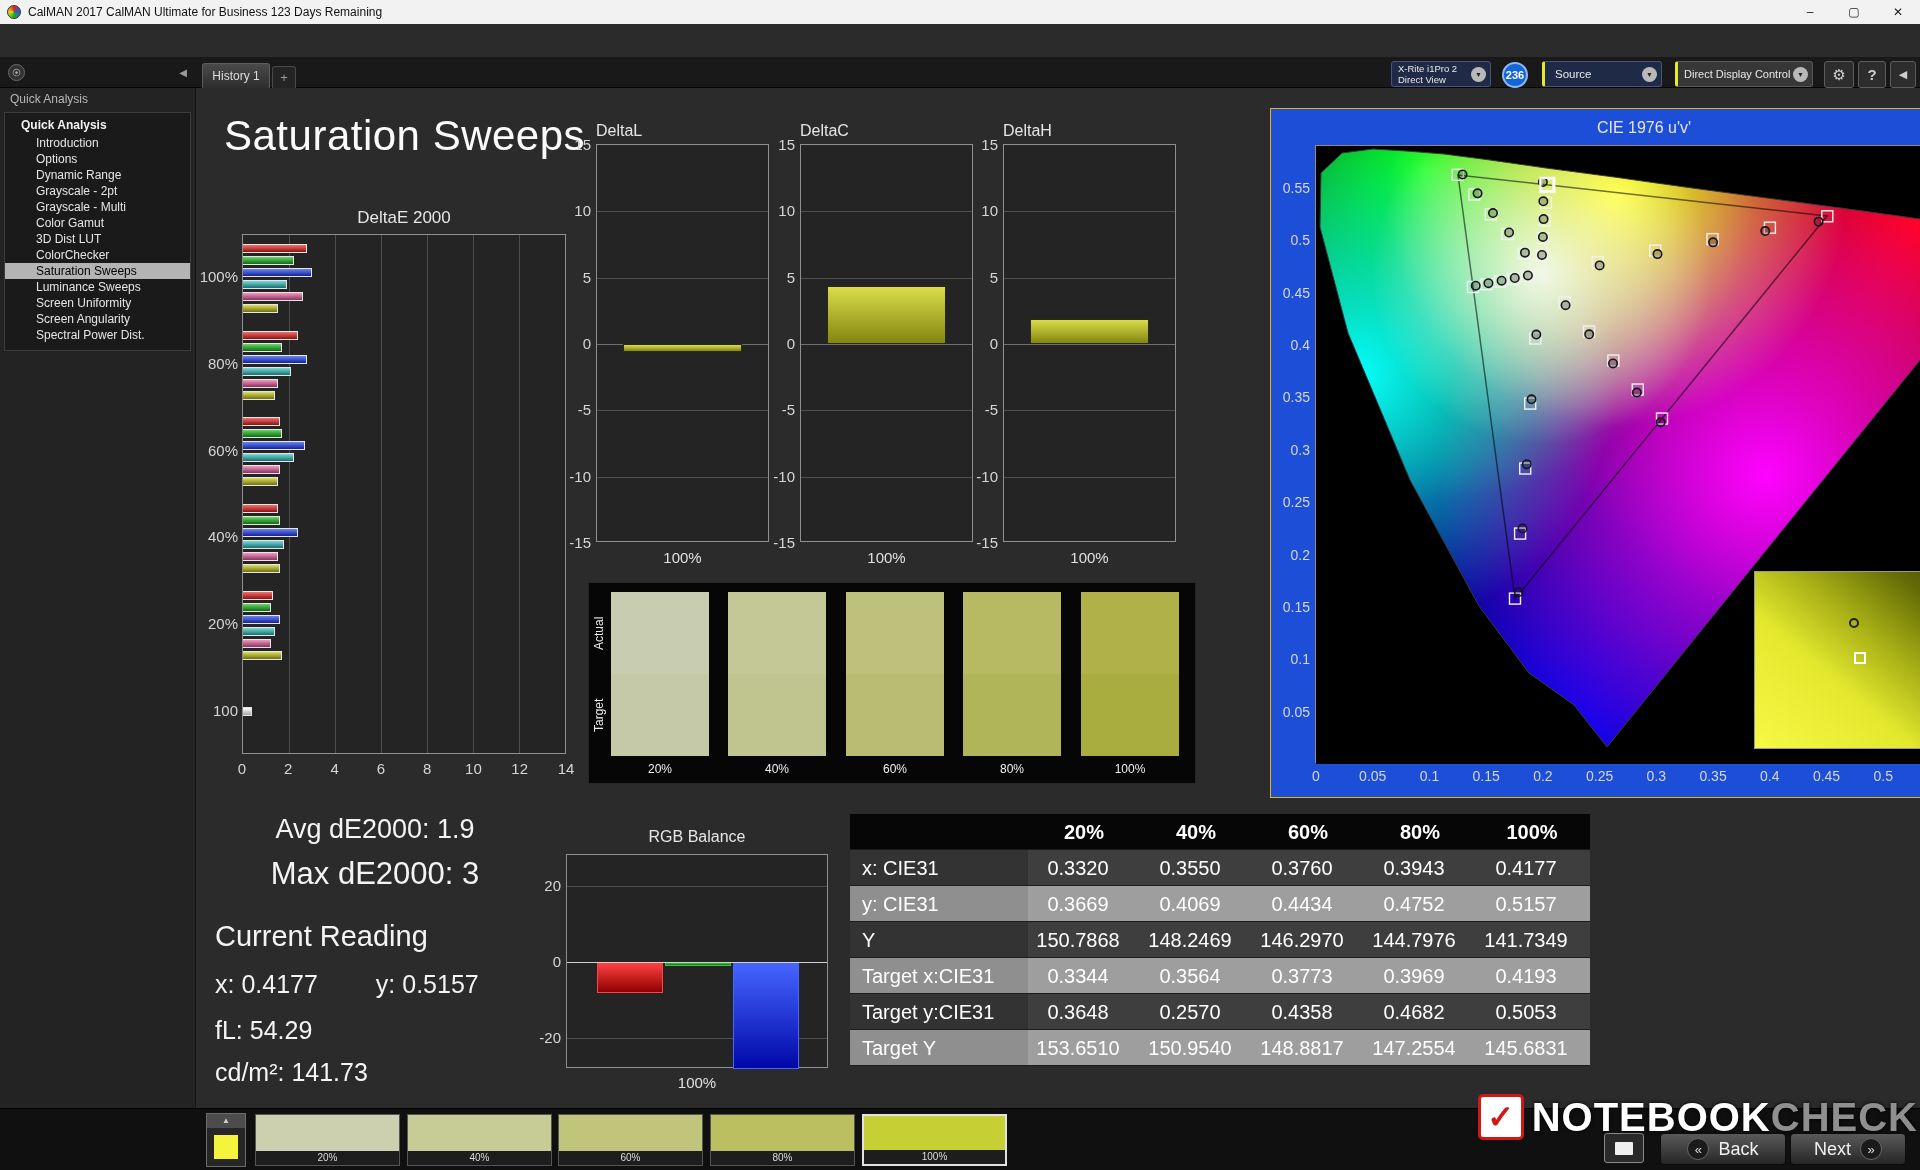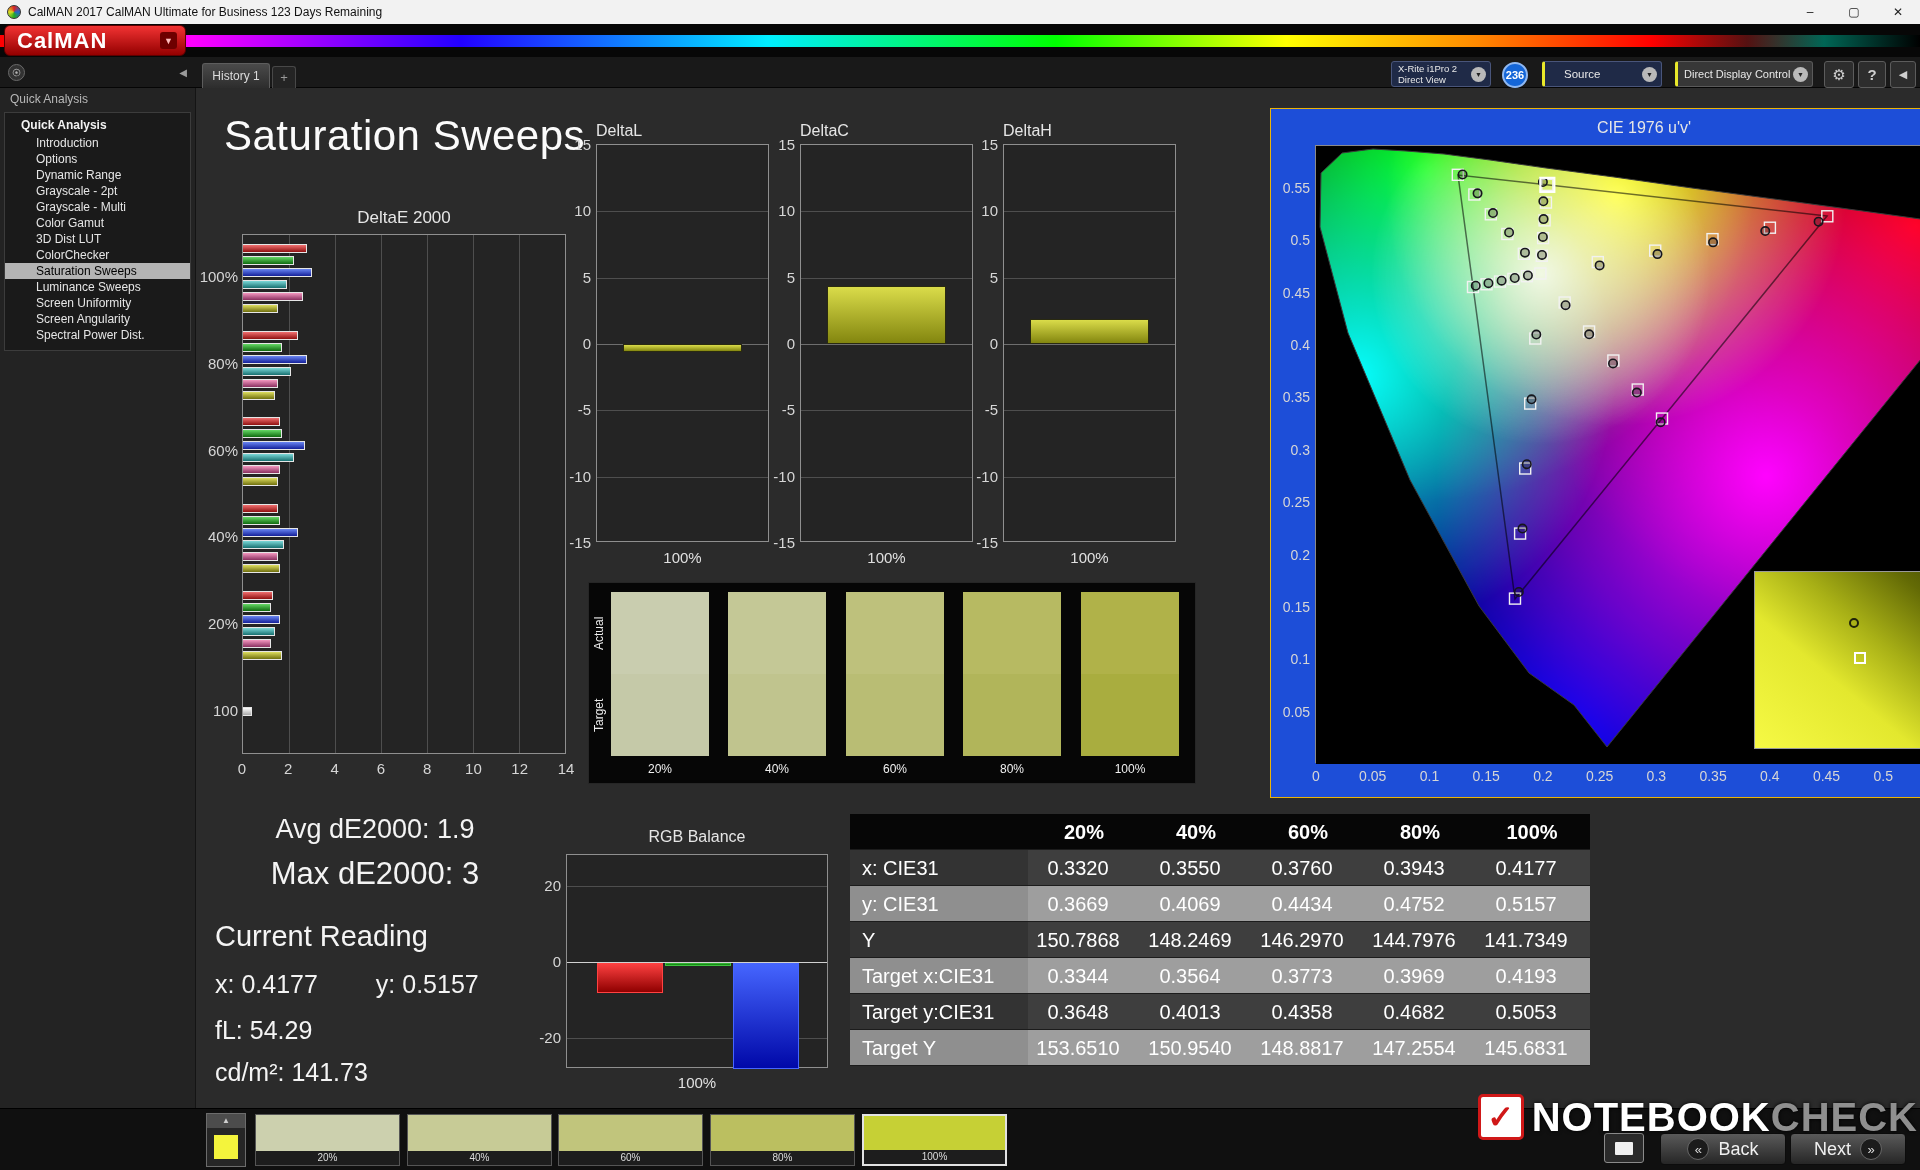--- a/index.html
+++ b/index.html
@@ -24,21 +24,21 @@
 #nav-bullet{position:absolute;left:8px;top:7px;width:17px;height:17px;border-radius:50%;background:#323232;border:1px solid #6a6a6a;color:#b5b5b5;font-size:9px;display:flex;align-items:center;justify-content:center;}
 #sidebar-collapse{position:absolute;left:175px;top:7px;width:16px;height:17px;color:#9a9a9a;font-size:10px;display:flex;align-items:center;justify-content:center;}
 .tab{position:absolute;left:202px;top:6px;width:68px;height:25px;background:linear-gradient(#4a4a4a,#2d2d2d);border:1px solid #5d5d5d;border-bottom:none;border-radius:3px 3px 0 0;color:#ddd;font-size:12px;display:flex;align-items:center;justify-content:center;}
 .tab-add{position:absolute;left:272px;top:9px;width:24px;height:22px;background:#242424;border:1px solid #484848;border-bottom:none;border-radius:3px 3px 0 0;color:#999;font-size:13px;display:flex;align-items:center;justify-content:center;}
 .drop{position:absolute;top:4px;height:26px;background:#1f2a47;border:1px solid #49557a;border-radius:3px;display:flex;align-items:center;color:#e8e8e8;}
 .drop .ddbtn{margin-left:auto;margin-right:4px;width:15px;height:15px;border-radius:50%;background:#b9b9b9;color:#222;font-size:7px;display:flex;align-items:center;justify-content:center;}
 .drop .two{display:flex;flex-direction:column;font-size:9.5px;line-height:11px;padding-left:6px;}
 #drop-meter{left:1391px;width:100px;}
 #badge{position:absolute;left:1502px;top:5px;width:26px;height:26px;border-radius:50%;background:#1466d8;border:2px solid #8fb8f2;color:#fff;font-size:11px;font-weight:bold;display:flex;align-items:center;justify-content:center;}
 #drop-source{left:1542px;width:120px;border-left:3px solid #e8e82a;font-size:11.5px;}
-#drop-source .lbl{padding-left:19px;}
+#drop-source .lbl{padding-left:10px;}
 #drop-ddc{left:1675px;width:138px;background:#373737;border-color:#5a5a5a;border-left:3px solid #e8e82a;font-size:11px;}
 #drop-ddc .lbl{padding-left:6px;}
 .sqbtn{position:absolute;top:4px;width:30px;height:27px;background:#2d2d2d;border:1px solid #5c5c5c;border-radius:3px;color:#cfcfcf;font-size:15px;display:flex;align-items:center;justify-content:center;}
 #btn-gear{left:1824px;}
 #btn-help{left:1858px;width:28px;font-weight:bold;}
 #btn-collapse{left:1890px;width:26px;font-size:11px;}
 
 
 #sidebar{position:absolute;left:0;top:88px;width:196px;height:1020px;background:#232323;border-right:1px solid #141414;}
 #sidebar-header{height:21px;padding:4px 0 0 10px;font-size:12px;color:#b8b8b8;}
@@ -152,27 +152,20 @@
 <div id="screen">
 
   <div id="titlebar">
     <div class="appicon"></div>
     <div id="win-title">CalMAN 2017 CalMAN Ultimate for Business 123 Days Remaining</div>
     <div class="wbtn">–</div>
     <div class="wbtn">▢</div>
     <div class="wbtn">✕</div>
   </div>
 
-  <div id="header">
-    <div id="rainbow"></div>
-    <div id="logo">
-      <span class="txt">CalMAN</span>
-      <span class="dd">▼</span>
-    </div>
-  </div>
 
   <div id="tabrow">
     <div id="nav-bullet">⦿</div>
     <div id="sidebar-collapse">◀</div>
     <div class="tab">History 1</div>
     <div class="tab-add">+</div>
 
     <div class="drop" id="drop-meter">
       <span class="two">
         <span>X-Rite i1Pro 2</span>
@@ -549,21 +542,21 @@
         <div class="tlabel">Target x:CIE31</div>
         <div class="tcell">0.3344</div>
         <div class="tcell">0.3564</div>
         <div class="tcell">0.3773</div>
         <div class="tcell">0.3969</div>
         <div class="tcell">0.4193</div>
       </div>
       <div class="trow dark">
         <div class="tlabel">Target y:CIE31</div>
         <div class="tcell">0.3648</div>
-        <div class="tcell">0.4013</div>
+        <div class="tcell">0.2570</div>
         <div class="tcell">0.4358</div>
         <div class="tcell">0.4682</div>
         <div class="tcell">0.5053</div>
       </div>
       <div class="trow gray">
         <div class="tlabel">Target Y</div>
         <div class="tcell">153.6510</div>
         <div class="tcell">150.9540</div>
         <div class="tcell">148.8817</div>
         <div class="tcell">147.2554</div>

